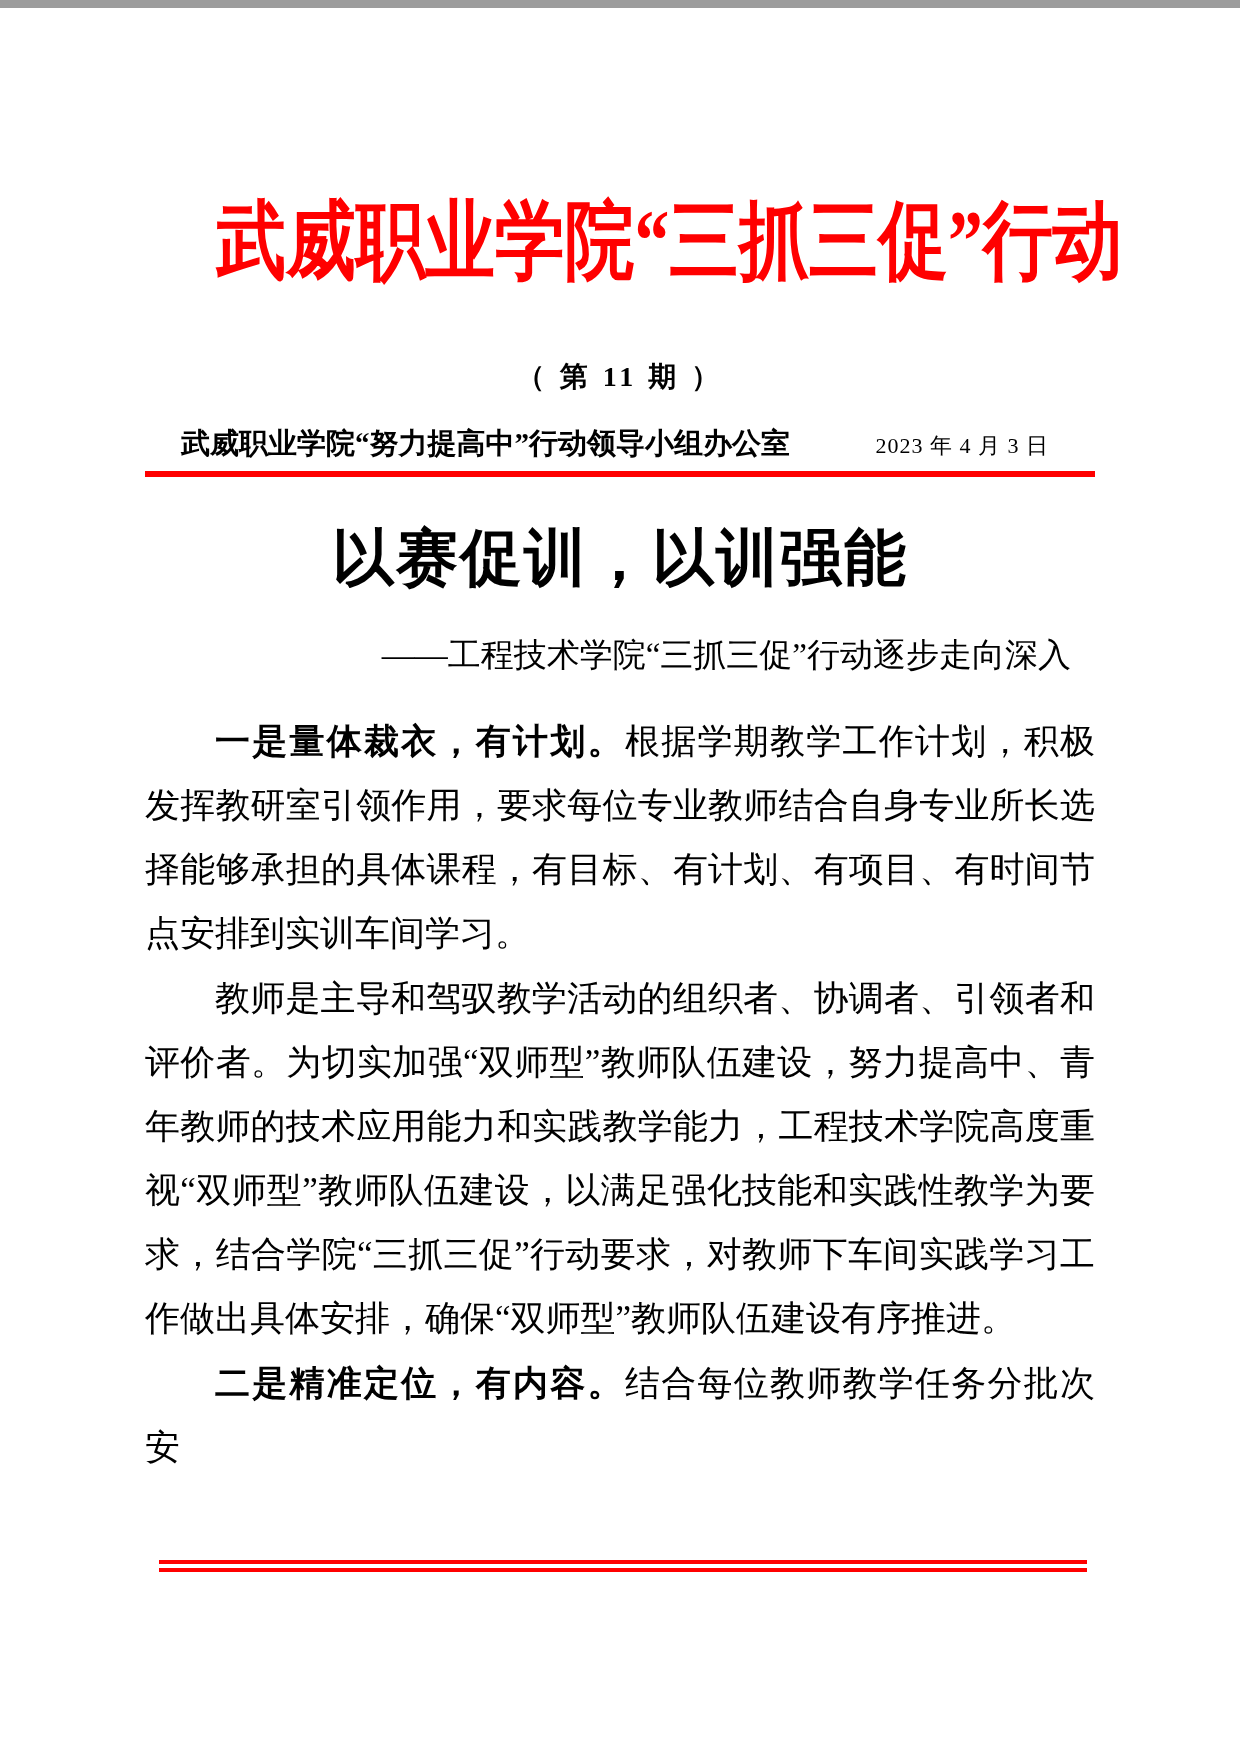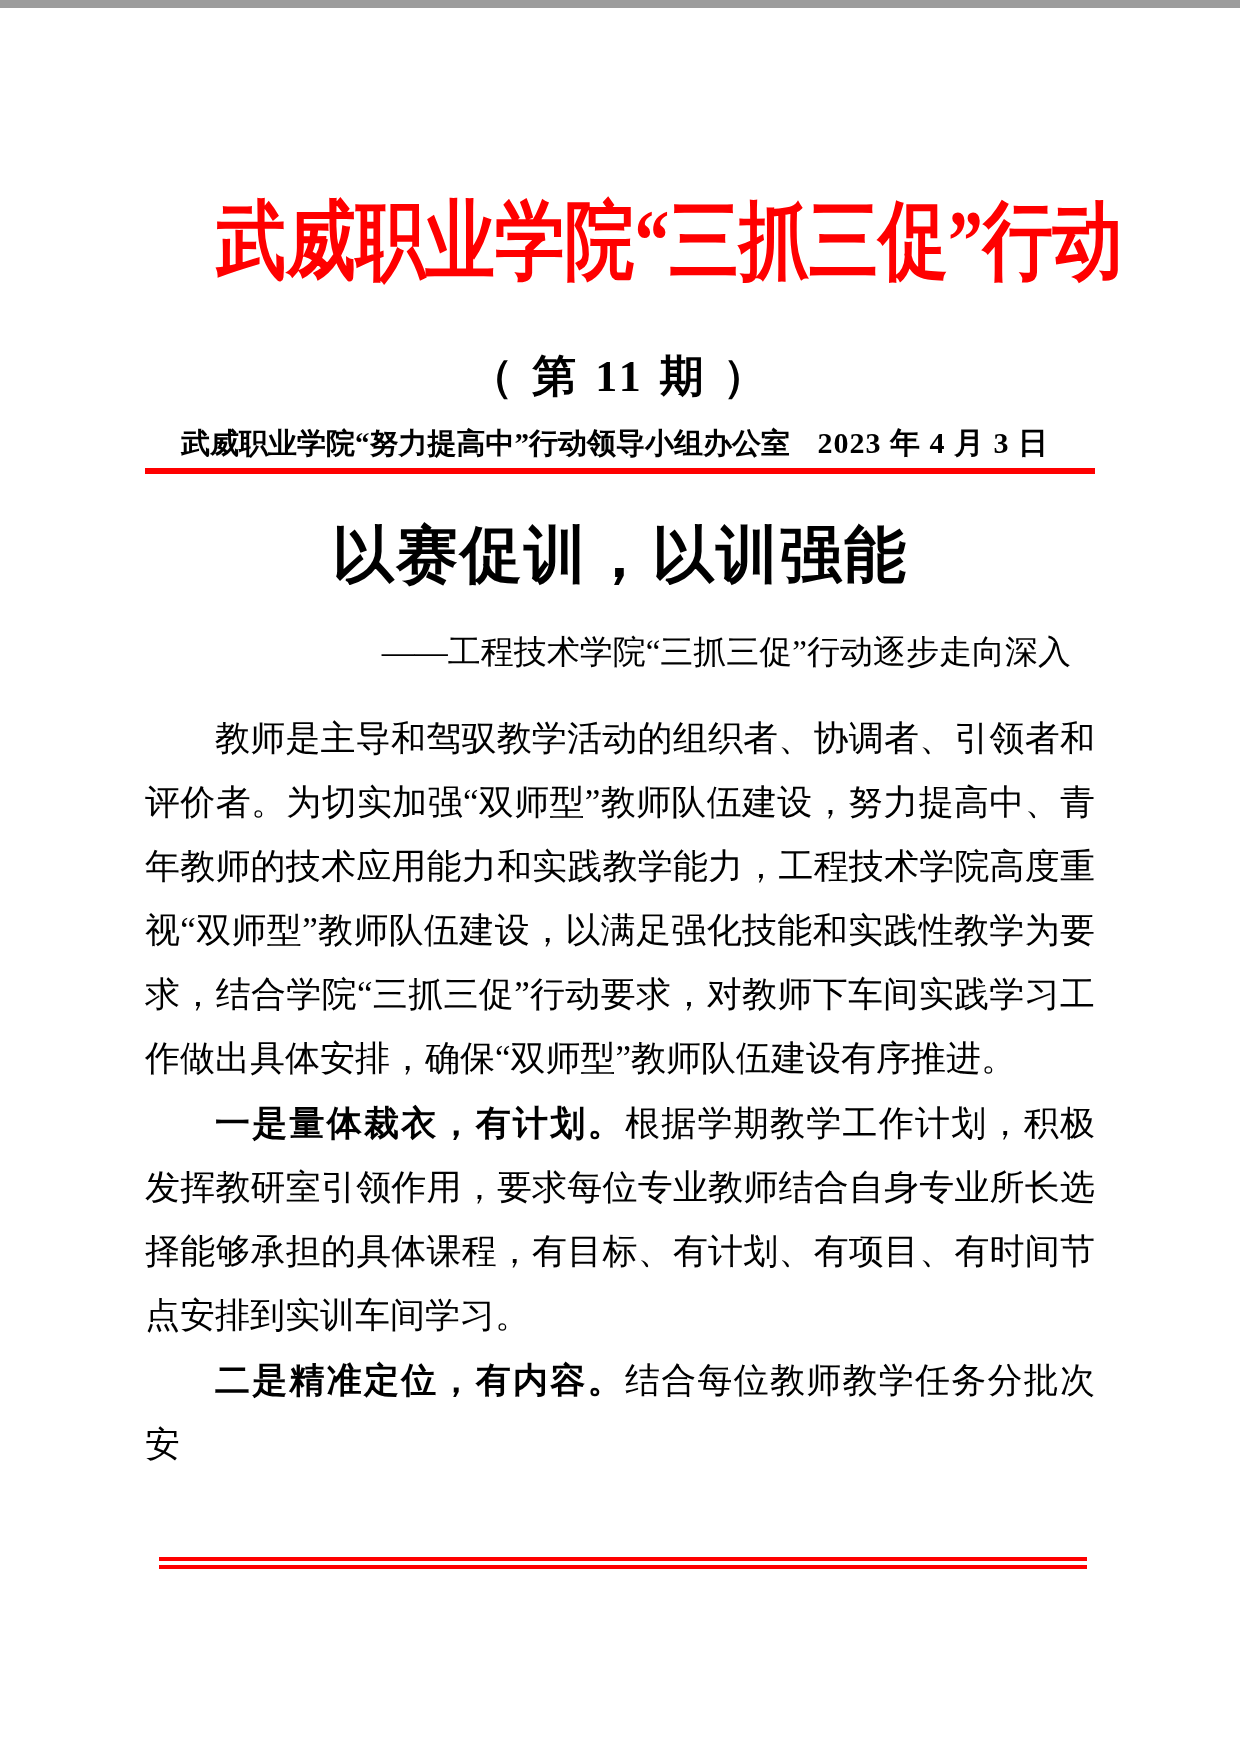--- a/index.html
+++ b/index.html
@@ -40,39 +40,39 @@
     font-size:100px;
     line-height:122px;
     font-weight:bold;
     color:var(--accent);
     text-align:center;
     letter-spacing:4px;
     white-space:nowrap;
   }
   .issue-line{
     margin-top:62px;
-    font-size:44px;
+    font-size:28px;
     line-height:42px;
     text-align:center;
     letter-spacing:4px;
     font-weight:bold;
   }
   .pub-row{
     margin-top:26px;
     display:flex;
     justify-content:space-between;
     align-items:baseline;
     font-size:30px;
     line-height:38px;
     padding:0 46px 6px 36px;
     border-bottom:6px solid var(--accent);
     font-weight:bold;
   }
   .pub-row .publisher{font-size:29px;}
-  .pub-row .pub-date{font-size:30px; letter-spacing:1px; font-weight:bold;}
+  .pub-row .pub-date{font-size:22px; letter-spacing:1px; font-weight:normal;}
   
   .article-title{
     margin:54px 0 0 0;
     font-size:62px;
     line-height:54px;
     font-weight:bold;
     text-align:center;
     letter-spacing:2px;
   }
   .article-subtitle{
@@ -122,21 +122,21 @@
     <div class="pub-row">
       <span class="publisher">武威职业学院“努力提高中”行动领导小组办公室</span>
       <span class="pub-date">2023 年 4 月 3 日</span>
     </div>
 
     <h1 class="article-title">以赛促训，以训强能</h1>
 
     <div class="article-subtitle">——工程技术学院“三抓三促”行动逐步走向深入</div>
 
     <div class="article-body">
+      <p><span class="para-lead">一是量体裁衣，有计划。</span><span>根据学期教学工作计划，积极发挥教研室引领作用，要求每位专业教师结合自身专业所长选择能够承担的具体课程，有目标、有计划、有项目、有时间节点安排到实训车间学习。</span></p>
       <p><span class="para-lead"></span><span>教师是主导和驾驭教学活动的组织者、协调者、引领者和评价者。为切实加强“双师型”教师队伍建设，努力提高中、青年教师的技术应用能力和实践教学能力，工程技术学院高度重视“双师型”教师队伍建设，以满足强化技能和实践性教学为要求，结合学院“三抓三促”行动要求，对教师下车间实践学习工作做出具体安排，确保“双师型”教师队伍建设有序推进。</span></p>
-      <p><span class="para-lead">一是量体裁衣，有计划。</span><span>根据学期教学工作计划，积极发挥教研室引领作用，要求每位专业教师结合自身专业所长选择能够承担的具体课程，有目标、有计划、有项目、有时间节点安排到实训车间学习。</span></p>
       <p><span class="para-lead">二是精准定位，有内容。</span><span>结合每位教师教学任务分批次安</span></p>
     </div>
 
     <div class="footer-rule"></div>
 
   </div>
 </div>
 
 </body></html>

